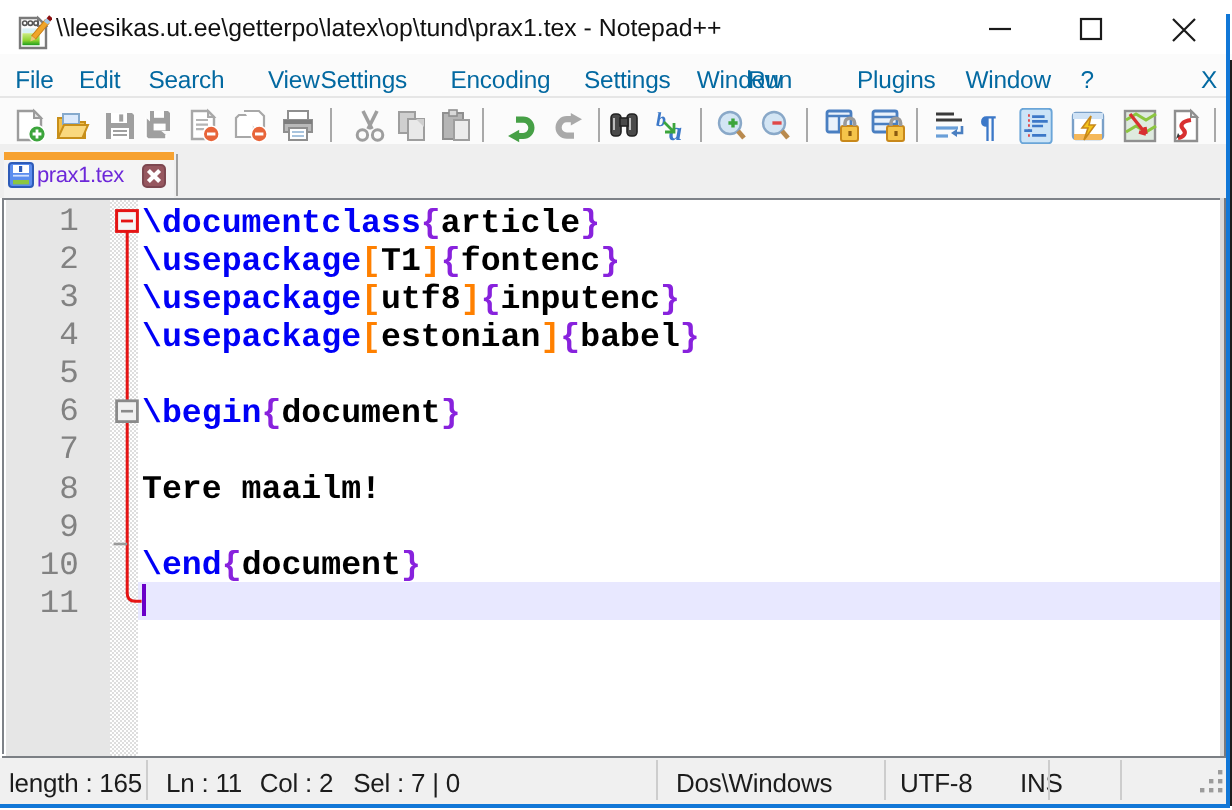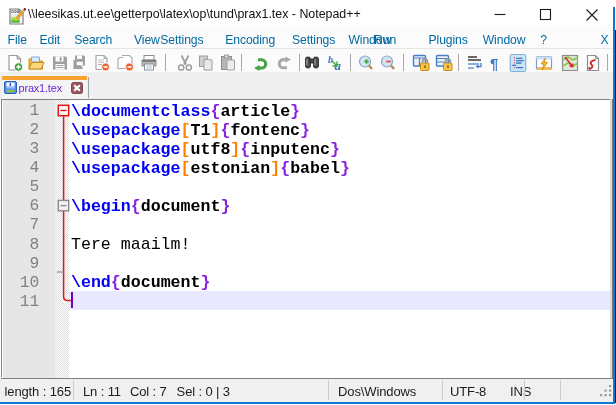--- a/index.html
+++ b/index.html
@@ -21,21 +21,21 @@
   border-top:1.6px solid #7e8288;border-left:1.9px solid #7e8288;}
 #nummargin{left:3px;top:100.2px;width:52.4px;height:277.8px;background:#e6e6e6}
 #foldmargin{left:55.4px;top:100.2px;width:14px;height:277.8px;
   background:repeating-conic-gradient(#dedede 0% 25%,#ffffff 0% 50%);background-size:2px 2px}
 #caretline{left:69.4px;top:291px;width:541px;height:19px;background:#e8e8ff}
 #caret{left:70.9px;top:291.8px;width:2.2px;height:16px;background:#6a00c8}
 #nums{left:0px;top:101.2px;width:39.4px;text-align:right;color:#828282;
   font-family:"Liberation Mono",monospace;font-size:16.3px;line-height:19.05px}
 #code{left:71px;top:101.6px;font-family:"Liberation Mono",monospace;font-size:16.6px;
   line-height:19.05px;color:#000;white-space:pre;font-weight:bold}
-#code .p{font-weight:normal}
+#code .p{font-weight:bold}
 .b{color:#0000f6}.v{color:#8822dd}.o{color:#ff8000}
 #statusbar{left:0;top:379.4px;width:616px;height:22.6px;background:#f0f0f0}
 .st{position:absolute;top:383.9px;font-size:13px;color:#1c1c1c;letter-spacing:-0.12px;white-space:pre}
 .ssep{position:absolute;top:380.4px;width:1px;height:20px;background:#cdcdcd}
 #blueb{left:0;top:402px;width:615px;height:1.8px;background:#1177d7}
 #bluer{left:613.2px;top:7px;width:1.9px;height:396.8px;background:#1177d7}
 #darkcol{left:615.1px;top:30px;width:1px;height:373px;background:#1b1b1b}
 #greyr{left:612.3px;top:99px;width:1.2px;height:280px;background:#77797e}
 </style></head>
 <body>
@@ -274,22 +274,22 @@
  <path d="M8.6 17 V197.6 Q8.6 201.6 12.6 201.6 H15.8" fill="none" stroke="#e51414" stroke-width="1.5"></path>
  <rect x="3.3" y="6.3" width="10.4" height="10.4" fill="#f5f5f5" stroke="#e51414" stroke-width="1.5"></rect>
  <path d="M5.5 11.5 h6" stroke="#e51414" stroke-width="1.4"></path>
  <path d="M1.8 173 h6.8" stroke="#9a9a9a" stroke-width="1.3"></path>
  <rect x="3.3" y="101.4" width="10.4" height="10.4" fill="#f0f0f0" stroke="#8a8a8a" stroke-width="1.4"></rect>
  <path d="M5.5 106.6 h6" stroke="#8a8a8a" stroke-width="1.3"></path>
 </svg>
 <div class="abs" id="statusbar"></div>
 <div class="st" style="left:4.5px">length : 165</div>
 <div class="st" style="left:83px">Ln : 11</div>
-<div class="st" style="left:129.9px">Col : 7</div>
-<div class="st" style="left:176.6px">Sel : 0 | 3</div>
+<div class="st" style="left:129.9px">Col : 2</div>
+<div class="st" style="left:176.6px">Sel : 7 | 0</div>
 <div class="st" style="left:338px">Dos\Windows</div>
 <div class="st" style="left:450px">UTF-8</div>
 <div class="st" style="left:510px">INS</div>
 <div class="ssep" style="left:72.7px"></div>
 <div class="ssep" style="left:328.2px"></div>
 <div class="ssep" style="left:442.3px"></div>
 <div class="ssep" style="left:524.3px"></div>
 <div class="ssep" style="left:560px"></div>
 <svg class="abs" style="left:598px;top:384px" width="16" height="16" viewBox="0 0 16 16">
  <g fill="#9b9b9b">

